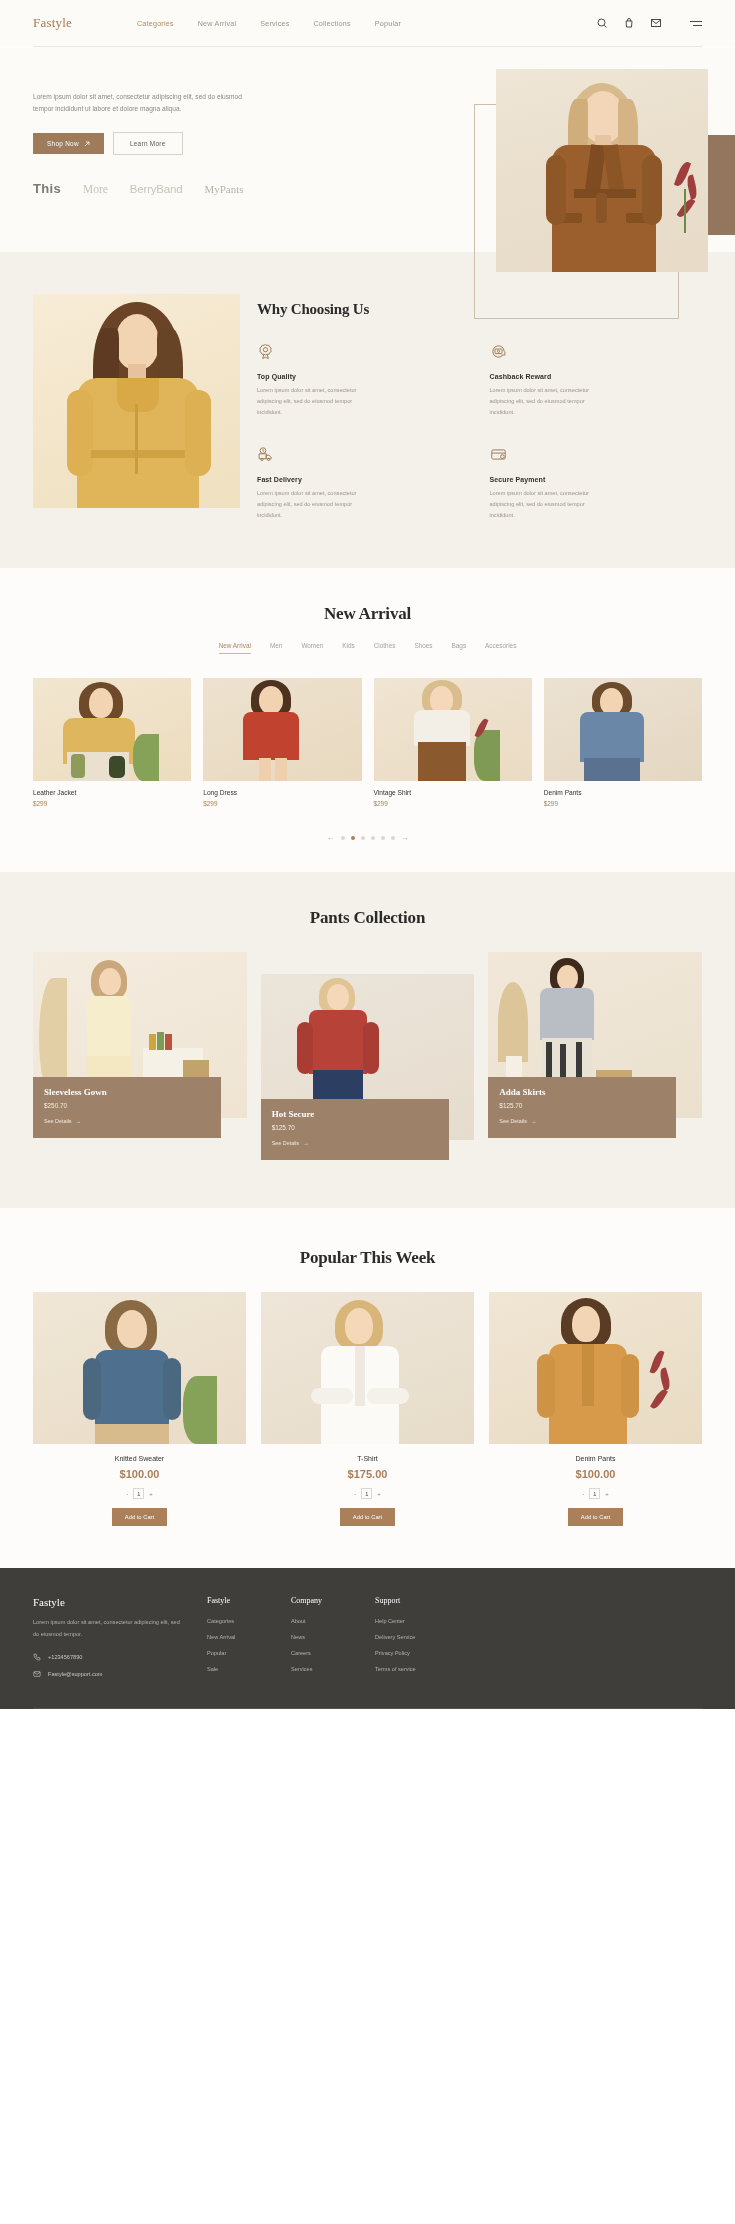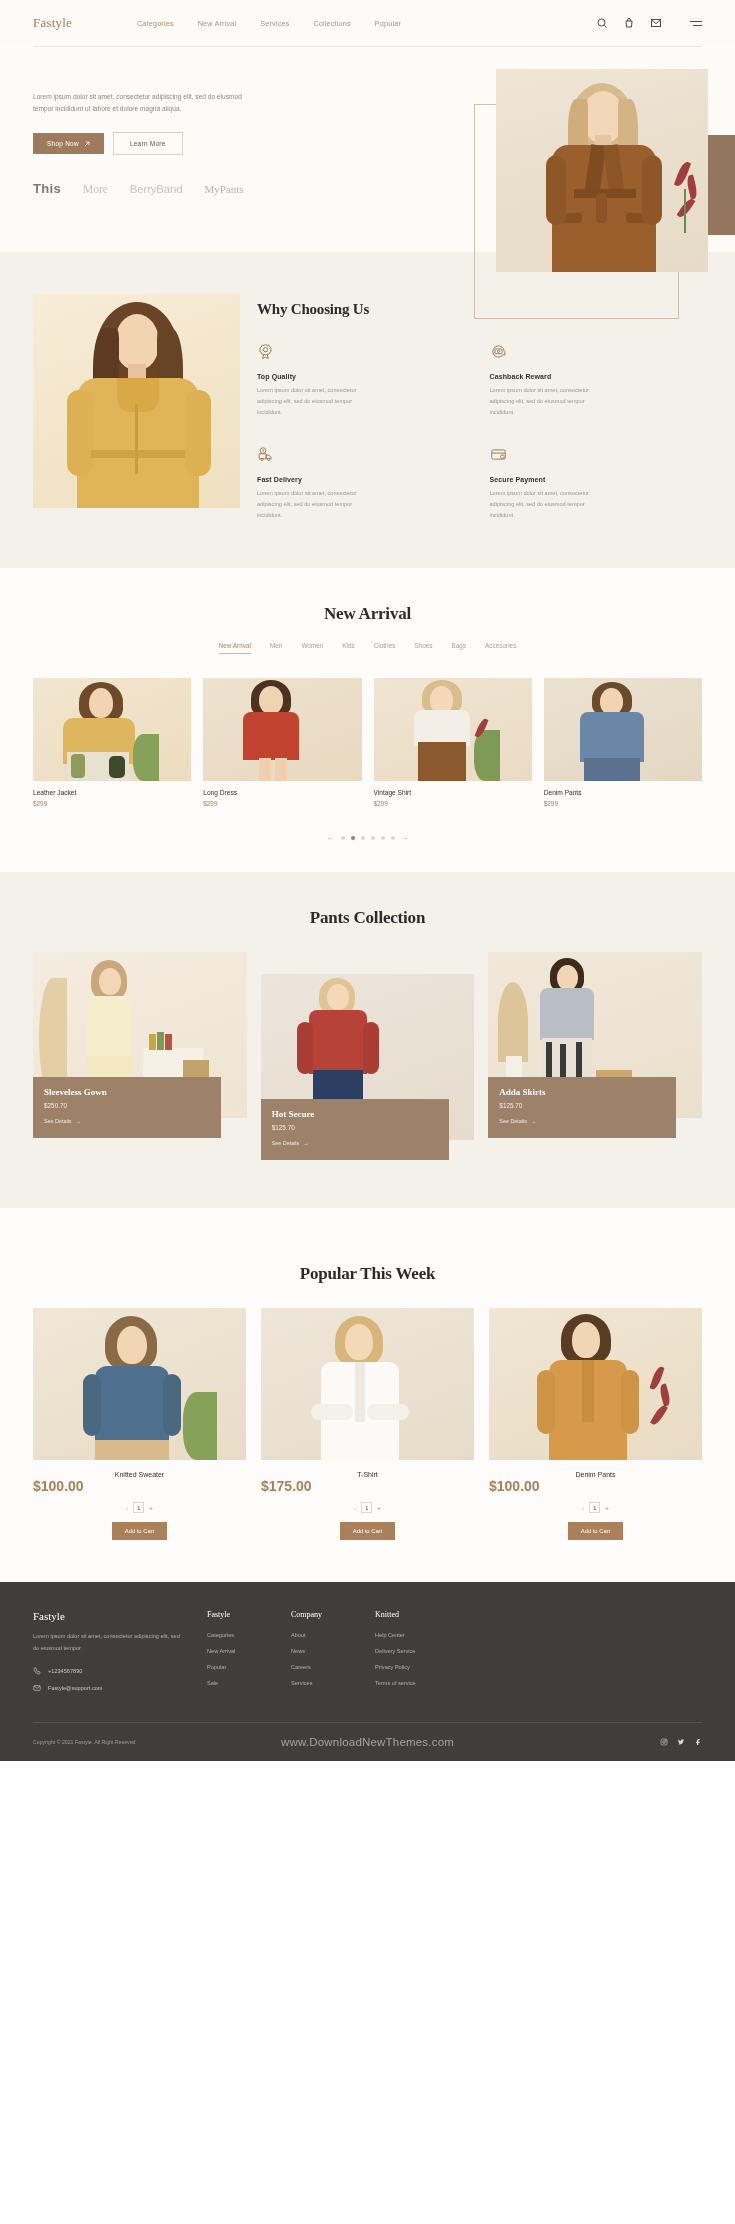--- a/index.html
+++ b/index.html
@@ -122,25 +122,25 @@
   .summer-grid { margin-top: 24px; display: grid; grid-template-columns: repeat(3,1fr); gap: 14px; align-items: start; }
   .sum-card { position: relative; }
   .sum-card.mid { margin-top: 22px; }
   .sum-img { width: 100%; height: 166px; position: relative; overflow: hidden; }
   .sum-cap { background: #9d8269; padding: 10px 11px 11px; margin-top: -41px; position: relative; width: 88%; }
   .sum-name { font-family: "Liberation Serif", serif; font-size: 9px; color: #fff; font-weight: 700; }
   .sum-price { margin-top: 5px; font-size: 6.4px; color: #f4ece3; }
   .sum-link { margin-top: 8px; font-size: 5.4px; color: #f0e7dc; display: inline-flex; gap: 4px; align-items: center; cursor: pointer; }
 
   
-  .popular { background: #fdfcfa; padding: 56px 33px 42px; }
+  .popular { background: #fdfcfa; padding: 40px 33px 42px; }
   .pop-grid { margin-top: 24px; display: grid; grid-template-columns: repeat(3,1fr); gap: 15px; }
   .pop-img { width: 100%; height: 152px; position: relative; overflow: hidden; }
   .pop-name { margin-top: 11px; text-align: center; font-size: 7px; color: #33312e; }
-  .pop-price { font-size: 14px; color: #a9805a; font-weight: 700; }
+  .pop-price { margin-top: 6px; text-align: center; font-size: 11px; color: #a9805a; font-weight: 700; }
   .qty { margin-top: 8px; display: flex; justify-content: center; align-items: center; gap: 5px; }
   .qty .pm { font-size: 6px; color: #8d8881; cursor: pointer; }
   .qty .box { border: 1px solid #ddd7cd; width: 11px; height: 11px; display: flex; align-items: center; justify-content: center; font-size: 5.6px; color: #44423e; }
   .cart-btn { margin: 9px auto 0; display: block; background: #a9805a; color: #fff; font-size: 5.8px; padding: 6px 13px; border: none; cursor: pointer; }
 
   
   .footer { background: #3f3e3b; color: #cfcbc4; padding: 28px 33px 0; }
   .foot-top { display: flex; gap: 22px; }
   .foot-brand { width: 152px; flex: none; }
   .foot-logo { font-family: "Liberation Serif", serif; font-size: 11px; color: #fff; }
@@ -585,45 +585,28 @@
         <div class="foot-h">Company</div>
         <ul>
           <li>About</li>
           <li>News</li>
           <li>Careers</li>
           <li>Services</li>
         </ul>
       </div>
 
       <div class="foot-col">
-        <div class="foot-h">Knitted</div>
+        <div class="foot-h">Support</div>
         <ul>
           <li>Help Center</li>
           <li>Delivery Service</li>
           <li>Privacy Policy</li>
           <li>Terms of service</li>
         </ul>
       </div>
 
     </div>
 
     <div class="foot-rule"></div>
 
-    <div class="foot-bot rel">
-      <div class="copyright">Copyright © 2021 Fastyle. All Right Reseved</div>
-      <div class="watermark">www.DownloadNewThemes.com</div>
-      <div class="socials">
-        <svg viewBox="0 0 24 24" fill="none" stroke="currentColor" stroke-width="1.8">
-            <rect x="3" y="3" width="18" height="18" rx="5"></rect>
-            <circle cx="12" cy="12" r="4"></circle>
-            <circle cx="17.3" cy="6.7" r="1" fill="currentColor"></circle>
-          </svg>
-        <svg viewBox="0 0 24 24" fill="currentColor">
-            <path d="M22 5.9c-.7.3-1.5.5-2.3.6.8-.5 1.4-1.3 1.7-2.2-.8.5-1.6.8-2.5 1a3.9 3.9 0 0 0-6.7 3.6A11 11 0 0 1 4.1 4.7a3.9 3.9 0 0 0 1.2 5.2c-.6 0-1.2-.2-1.8-.5a3.9 3.9 0 0 0 3.1 3.8c-.5.2-1.1.2-1.7.1a3.9 3.9 0 0 0 3.6 2.7A7.8 7.8 0 0 1 2 17.6a11 11 0 0 0 6 1.8c7.2 0 11.1-6 11.1-11.1v-.5c.8-.6 1.4-1.3 1.9-2z"></path>
-          </svg>
-        <svg viewBox="0 0 24 24" fill="currentColor">
-            <path d="M17 3h-3a5 5 0 0 0-5 5v3H6v4h3v6h4v-6h3l1-4h-4V8a1 1 0 0 1 1-1h3z"></path>
-          </svg>
-      </div>
-    </div>
   </footer>
 
 </div>
 
 </body></html>

